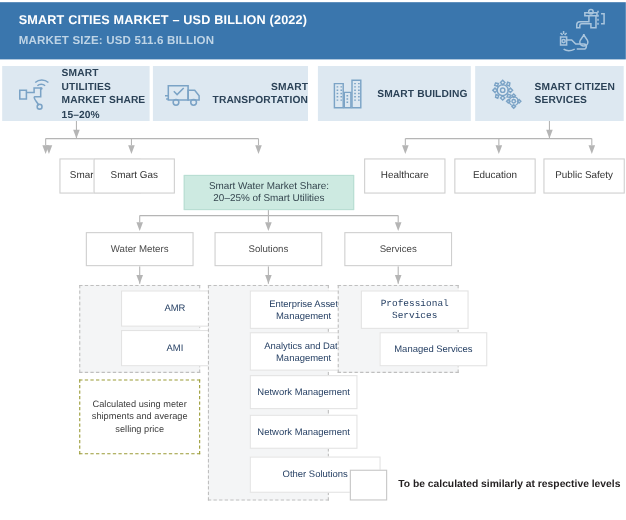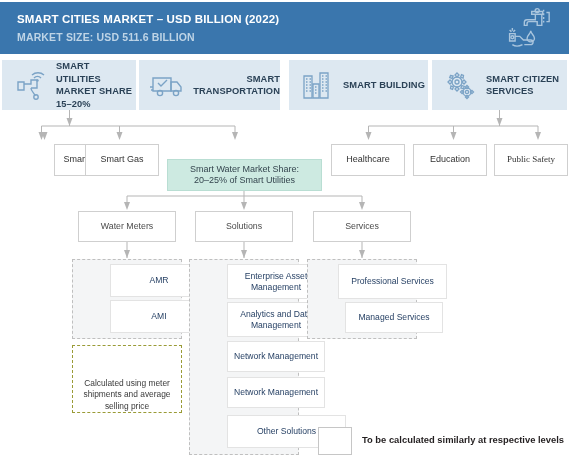--- a/index.html
+++ b/index.html
@@ -118,21 +118,21 @@
     border: 1px dashed #bfbfbf;
     background: #f4f5f6;
   }
 
   .notebox {
     position: absolute;
     box-sizing: border-box;
     border: 1px dashed #9a9b36;
     background: #ffffff;
     display: flex;
-    align-items: flex-end;
+    align-items: center;
     justify-content: center;
     text-align: center;
     color: #3b3b3b;
     font-size: 8.4px;
     line-height: 11.5px;
   }
 
   
   .legend-swatch {
     position: absolute;
@@ -286,21 +286,21 @@
   </div>
   <div class="box lvl2 highlight" style="left:167px; top:159px; width:155px; height:32px; padding:0 16px;">
     <span>Smart Water Market Share: 20–25% of Smart Utilities</span>
   </div>
   <div class="box lvl2" style="left:331px; top:144px; width:74px; height:32px;">
     <span>Healthcare</span>
   </div>
   <div class="box lvl2" style="left:413px; top:144px; width:74px; height:32px;">
     <span>Education</span>
   </div>
-  <div class="box lvl2" style="left:494px; top:144px; width:74px; height:32px;font-family:Liberation Serif, serif;">
+  <div class="box lvl2" style="left:494px; top:144px; width:74px; height:32px;">
     <span>Public Safety</span>
   </div>
 
   <div class="box lvl3" style="left:195px; top:211px; width:98px; height:31px;">
     <span>Solutions</span>
   </div>
   <div class="box lvl3" style="left:78px; top:211px; width:98px; height:31px;">
     <span>Water Meters</span>
   </div>
   <div class="box lvl3" style="left:313px; top:211px; width:98px; height:31px;">
@@ -329,21 +329,21 @@
     <span>Network Management</span>
   </div>
   <div class="leafbox" style="left:195px; top:377px; width:98px; height:31px;">
     <span>Network Management</span>
   </div>
   <div class="leafbox" style="left:195px; top:415px; width:119px; height:33px;">
     <span>Other Solutions</span>
   </div>
 
   <div class="dashgroup" style="left:307px; top:259px; width:110px; height:80px;"></div>
-  <div class="leafbox" style="left:306px; top:264px; width:109px; height:35px;">
+  <div class="leafbox" style="left:296px; top:264px; width:98px; height:35px;font-family:Liberation Mono, monospace;">
     <span>Professional Services</span>
   </div>
   <div class="leafbox" style="left:313px; top:302px; width:98px; height:31px;">
     <span>Managed Services</span>
   </div>
 
   <div class="legend-swatch"></div>
   <div class="legend-text">To be calculated similarly at respective levels</div>
 
 </div>

